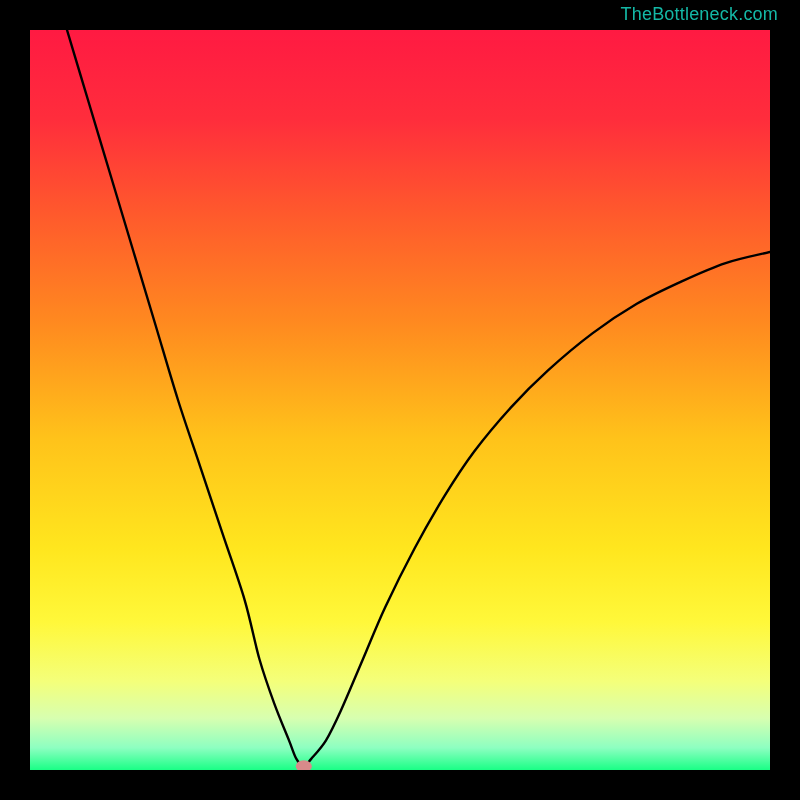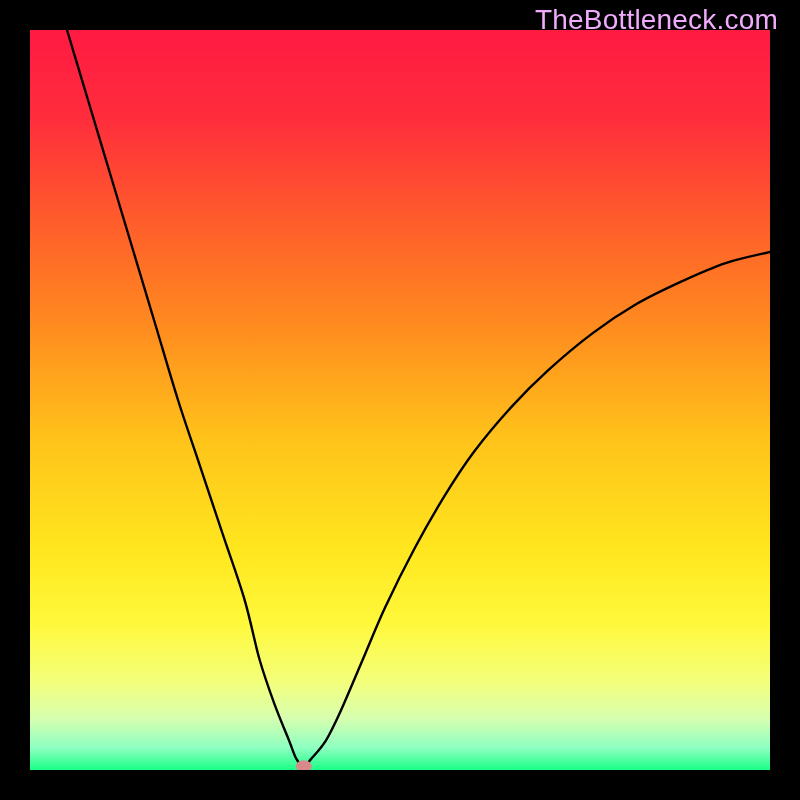--- a/index.html
+++ b/index.html
@@ -24,22 +24,22 @@
     top: 30px;
     left: 30px;
     width: 740px;
     height: 740px;
     overflow: hidden;
   }
   .watermark {
     position: absolute;
     top: 4px;
     right: 22px;
-    color: #f0abfc;
-    font-size: 28px;
+    color: #14b8a6;
+    font-size: 18px;
     font-weight: 500;
     letter-spacing: 0.2px;
     user-select: none;
   }
   svg {
     display: block;
   }
 </style>
 </head>
 <body>

